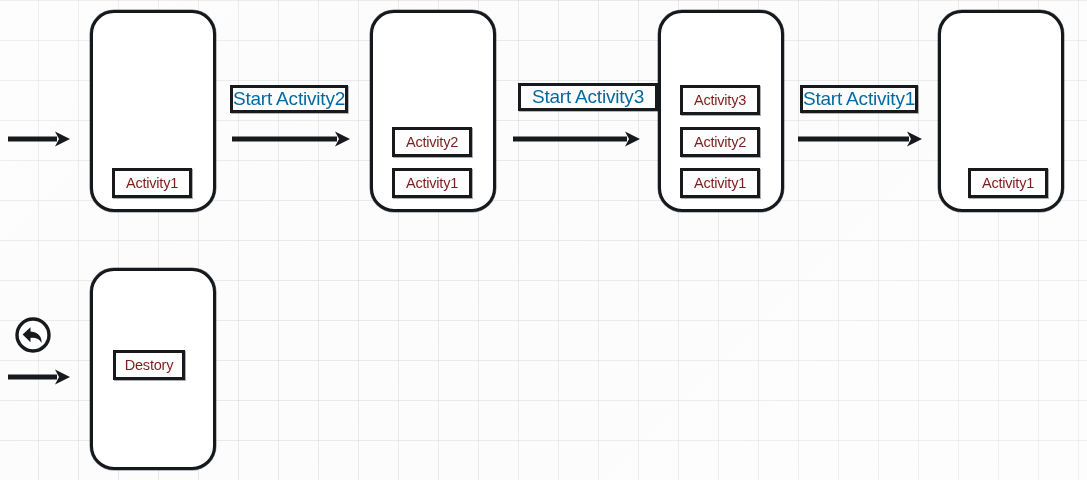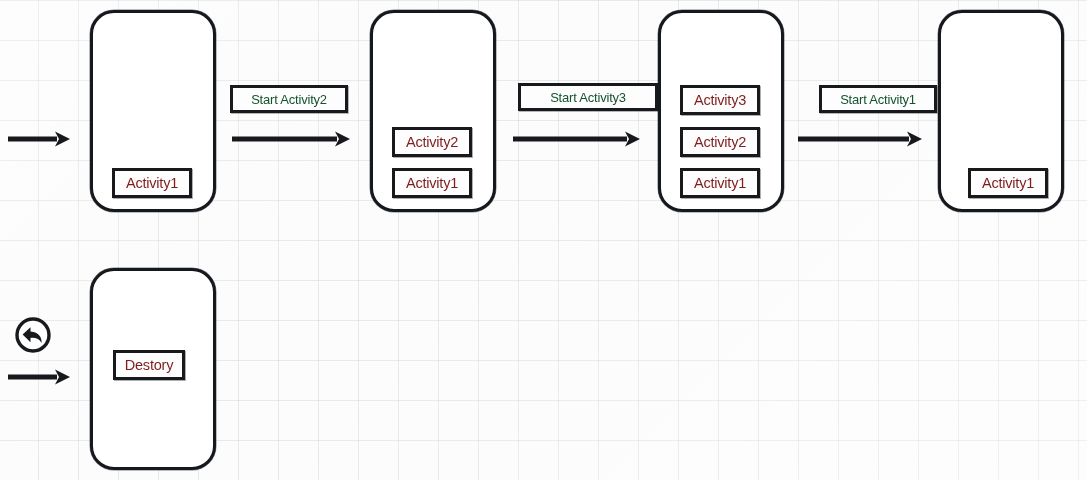--- a/index.html
+++ b/index.html
@@ -62,22 +62,22 @@
 
   
   .edge-label {
     position: absolute;
     box-sizing: border-box;
     background: #fdfdfd;
     border: 3px solid #17191d;
     display: flex;
     align-items: center;
     justify-content: center;
-    font-size: 13px;
-    color: #14532d;
+    font-size: 19px;
+    color: #0369a1;
     letter-spacing: -0.2px;
     white-space: nowrap;
     box-shadow: 1px 1px 0 rgba(20,24,28,0.3);
   }
 
   
   .arrow {
     position: absolute;
     height: 22px;
   }
@@ -102,21 +102,21 @@
     <div class="stack" style="left: 658px; top: 10px; width: 126px; height: 202px;"></div>
     <div class="activity-box" style="left: 680px; top: 85px; width: 80px; height: 30px;">Activity3</div>
     <div class="activity-box" style="left: 680px; top: 127px; width: 80px; height: 30px;">Activity2</div>
     <div class="activity-box" style="left: 680px; top: 168px; width: 80px; height: 30px;">Activity1</div>
     <div class="stack" style="left: 938px; top: 10px; width: 126px; height: 202px;"></div>
     <div class="activity-box" style="left: 968px; top: 168px; width: 80px; height: 30px;">Activity1</div>
     <div class="stack" style="left: 90px; top: 268px; width: 126px; height: 202px;"></div>
     <div class="activity-box" style="left: 113px; top: 350px; width: 72px; height: 30px;">Destory</div>
     <div class="edge-label" style="left: 230px; top: 85px; width: 118px; height: 28px;">Start Activity2</div>
     <div class="edge-label" style="left: 518px; top: 83px; width: 140px; height: 28px;">Start Activity3</div>
-    <div class="edge-label" style="left: 800px; top: 85px; width: 118px; height: 28px; margin-left: 19px;">Start Activity1</div>
+    <div class="edge-label" style="left: 800px; top: 85px; width: 118px; height: 28px;">Start Activity1</div>
     <div class="arrow" style="left: 8px; top: 128px; width: 62px;">
       <svg width="64" height="22" viewBox="0 0 64 22">
         <line x1="0" y1="11" x2="49" y2="11" stroke="#17191d" stroke-width="5" stroke-linecap="butt"></line>
         <path d="M 47 3.5 L 62 11 L 47 18.5 L 51 11 Z" fill="#17191d"></path>
       </svg>
     </div>
     <div class="arrow" style="left: 232px; top: 128px; width: 118px;">
       <svg width="120" height="22" viewBox="0 0 120 22">
         <line x1="0" y1="11" x2="105" y2="11" stroke="#17191d" stroke-width="5" stroke-linecap="butt"></line>
         <path d="M 103 3.5 L 118 11 L 103 18.5 L 107 11 Z" fill="#17191d"></path>

